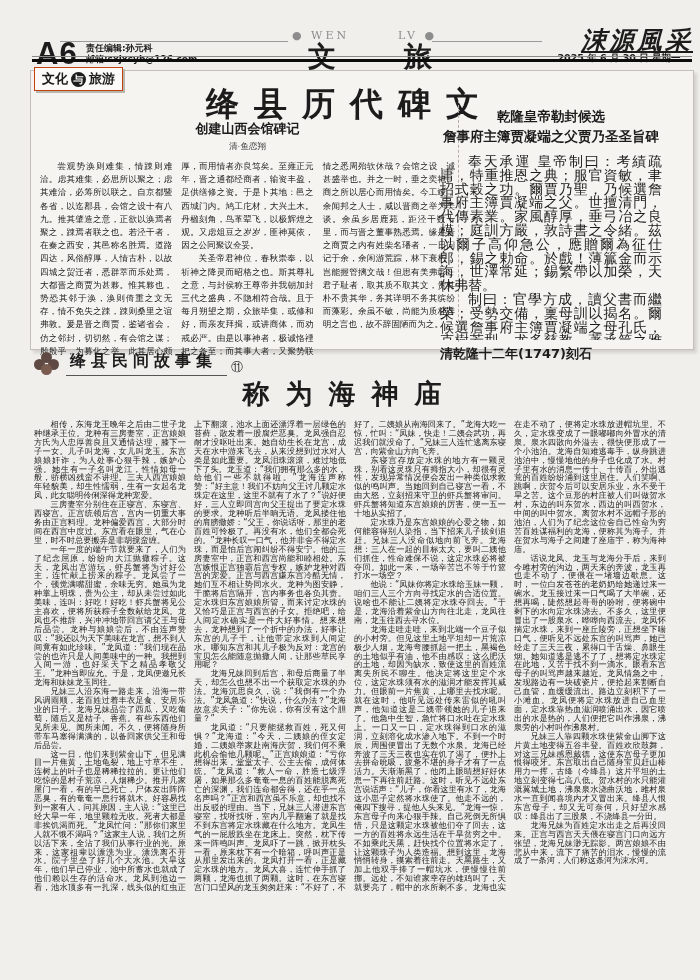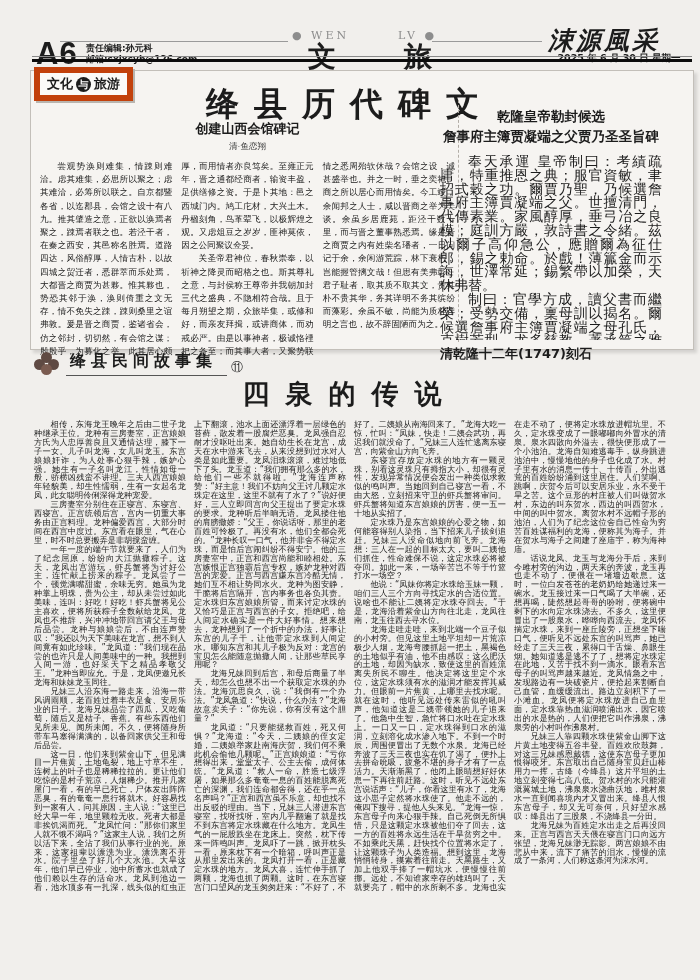--- a/index.html
+++ b/index.html
@@ -7,30 +7,30 @@
        font-family:"DejaVu Sans",sans-serif;color:#1c1c1c;}
   .page{position:relative;width:564px;height:980px;background:#f1efec;}
   .abs{position:absolute;}
   
   .pageno{left:36px;top:36px;font-size:31px;font-weight:900;letter-spacing:1px;
           font-family:"Liberation Sans","DejaVu Sans",sans-serif;}
   .edlines{left:86px;top:43px;font-size:9px;font-weight:bold;line-height:11px;}
   .enword{top:29px;font-size:11px;color:#8d8d8d;letter-spacing:3px;
           font-family:"DejaVu Serif",serif;}
   .bigzh{top:38px;font-size:28px;font-weight:bold;font-family:"DejaVu Serif","Liberation Serif",serif;}
-  .masthead{left:548px;top:24px;width:145px;text-align:left;font-size:25px;font-weight:bold;
-            font-style:italic;letter-spacing:3px;font-family:"DejaVu Serif","Liberation Serif",serif;}
+  .masthead{left:548px;top:24px;width:145px;text-align:right;font-size:25px;font-weight:bold;
+            font-style:italic;letter-spacing:3px;font-family:"DejaVu Serif","Liberation Serif",serif;text-decoration:underline;}
   .dateline{left:545px;top:52px;width:148px;text-align:center;font-size:9.5px;font-weight:bold;}
   .hair{height:1px;background:#9a9a9a;top:41px;}
   .thin-rule{left:32px;top:56px;width:660px;height:1px;background:#8a8a8a;}
   .thick-rule{left:32px;top:59px;width:660px;height:3px;background:#0c0c0c;}
   
   .cbox{left:30px;top:70px;width:662px;height:278px;background:#f6f4f1;
         border:1px solid #c3bfb9;box-shadow:3px 3px 3px rgba(0,0,0,0.12);}
-  .clabel{left:34px;top:67px;background:#fbfaf8;border:6px solid #c2410c;
+  .clabel{left:34px;top:67px;background:#fbfaf8;border:1px solid #c2410c;
           box-shadow:2px 2px 0 #b9b5af;padding:2px 7px;font-size:13px;font-weight:bold;
           font-family:"DejaVu Serif",serif;display:flex;align-items:center;gap:3px;}
   .yu-circle{display:inline-block;width:15px;height:15px;line-height:15px;border-radius:50%;
              background:#1d1d1d;color:#fff;font-size:10px;text-align:center;font-weight:bold;}
   .headline{left:0;top:82px;width:700px;text-align:center;font-size:33px;font-weight:bold;
             letter-spacing:15px;font-family:"DejaVu Serif","Liberation Serif",serif;}
   .art-left{left:40px;top:120px;width:415px;}
   .art-title{text-align:center;font-size:13px;font-weight:bold;}
   .art-byline{text-align:center;font-size:8.5px;color:#3a3a3a;margin-top:3px;
               font-family:Liberation Serif, serif;}
@@ -113,18 +113,18 @@
   <div class="abs folk-head">
     <span class="flower">
         <i></i>
         <i></i>
         <i></i>
         <i></i>
       </span>
     <span class="series">绛县民间故事集</span>
     <span class="badge">⑪</span>
   </div>
-  <div class="abs story-title">四泉的传说</div>
+  <div class="abs story-title">称为海神庙</div>
   <div class="abs story-body">
     <div class="flow"><p class="para">相传，东海龙王晚年之后由二世子龙种继承王位。龙种有三房妻室，正宫娘娘方氏为人忠厚善良且又通情达理，膝下一子一女。儿子叫龙海，女儿叫龙玉。东宫娘娘奸诈，为人处事心狠手辣，嫉妒心强。她生有一子名叫龙江，性情如母一般，骄横凶残蛮不讲理。三夫人西宫娘娘年轻貌美，却生性懦弱，生有一女起名龙凤，此女聪明伶俐深得龙种宠爱。</p><p class="para">三房妻室分别住在正寝宫、东寝宫、西寝宫。正宫统领后宫，宫内一切重大事务由正宫料理。龙种偏爱西宫，大部分时间在西宫中度过。东宫看在眼里，气在心里，时不时总要搬弄是非胡搅蛮缠。</p><p class="para">一年一度的端午节就要来了，人们为了纪念屈原，纷纷向大江抛撒粽子。这天，龙凤出宫游玩，虾兵蟹将为讨好公主，连忙献上捞来的粽子。龙凤尝了一个，顿觉满嘴甜蜜，余味无穷。她虽为龙种掌上明珠，贵为公主，却从未尝过如此美味，连叫：好吃！好吃！虾兵蟹将见公主喜欢，便将所获粽子全数献给龙凤。龙凤也不推辞，兴冲冲地带回宫请父王与母后品尝。龙种与娘娘尝后，不由连声赞叹：“我还以为天下美味在龙宫，想不到人间竟有如此珍味。”龙凤道：“我们现在品尝的也许只是人间美味中的一种。我想到人间一游，也好采天下之精品孝敬父王。”龙种当即应允。于是，龙凤便邀兄长龙海和妹妹龙玉同往。</p><p class="para">兄妹三人沿东海一路走来，沿海一带风调雨顺，老百姓过着丰衣足食、安居乐业的日子。龙海兄妹品尝了西瓜，又吃葡萄，随后又是桔子、香蕉。有些东西他们见所未见、闻所未闻。不久，便将随身所带车马塞得满满的，以备回家供父王和母后品尝。</p><p class="para">这一日，他们来到紫金山下，但见满目一片焦黄，土地龟裂，地上寸草不生，连树上的叶子也是稀稀拉拉的。更让他们吃惊的是村子荒凉，人烟稀少。推开几家屋门一看，有的早已死亡，尸体发出阵阵恶臭，有的奄奄一息行将就木。好容易找到一家有人，问其原因，主人说：“这里已经大旱一年，地里颗粒无收。死者大都是非挨饥渴而死。”龙凤忙问：“那你们家里人就不饿不渴吗？”这家主人说，我们之所以活下来，全沾了我们从事行业的光。原来，这家祖辈以漂洗为业。漂洗离不开水。院子里垒了好几个大水池。大旱这年，他们早已停业，池中所蓄水也就成了他们赖以生存的活命水。龙凤到池边一看，池水顶多有一扎深，线头似的红虫正上下翻滚，池水上面还漂浮着一层绿色的苔藓，散发着一股腐烂恶臭。龙凤强自忍耐才没呕吐出来。她自幼生长在龙宫，成天在水中游来飞去，从来没想到过水对人类是如此重要。龙凤泪珠滚滚，难过地低下了头。龙玉道：“我们拥有那么多的水，给他们一些不就得啦。”龙海连声称赞：“好主意！我们不妨向父王讨几颗定水珠定在这里，这里不就有了水了？”说好便好，三人立即回宫向父王提出了要定水珠的要求。龙种听后半晌无语。龙凤搂住他的肩膀撒娇：“父王，你说话呀，那里的老百姓可怜极了。再没有水，他们全都会死的。”龙种长叹一口气，他并非舍不得定水珠，而是怕后宫闹纠纷不得安宁。他的三房妻室中，正宫和西宫尚能和睦相处。东宫嫉恨正宫独霸后宫专权，嫉妒龙种对西宫的宠爱。正宫与西宫嫌东宫冷酷无情，她们互不相让势同水火。龙种为图安静，干脆将后宫隔开，宫内事务也各负其责。定水珠归东宫娘娘所管，而来讨定水珠的又恰巧是正宫与西宫的子女。拒绝吧，给人间定水确实是一件大好事情。想来想去，龙种想到了一个折中的办法，好事让东宫的儿子干，让他带定水珠到人间定水。哪知东宫和其儿子极为反对：龙宫的宝贝怎么能随意抛撒人间，让那些草民享用呢？</p><p class="para">龙海兄妹回到后宫，和母后商量了半天，却怎么也想不出一个获取定水珠的办法。龙海沉思良久，说：“我倒有一个办法。”龙凤急道：“快说，什么办法？”龙海故意卖关子：“你先说，你有没有这个胆量？”</p><p class="para">龙凤道：“只要能拯救百姓，死又何惧？”龙海道：“今天，二姨娘的侄女定婚，二姨娘举家赴南海庆贺，我们何不乘此机会偷他几颗呢。”正宫娘娘道：“亏你想得出来，堂堂太子、公主去偷，成何体统。”龙凤道：“救人一命，胜造七级浮屠，如果那么多奄奄一息的百姓能脱离死亡的深渊，我们连命都舍得，还在乎一点名声吗？”正宫和西宫虽不乐意，却也找不出反驳的理由。当下，兄妹三人潜进东宫寝室，找呀找呀，室内几乎翻遍了就是找不到东宫将定水珠藏在什么地方。龙凤生气的一屁股跌坐在龙床上。突然，枕下传来一阵鸣叫声。龙凤吓了一跳，掀开枕头一看，原来枕下有一个暗箱，呼叫声正是从那里发出来的。龙凤打开一看，正是藏定水珠的地方。龙凤大喜，连忙伸手抓了两颗，龙海也抓了两颗。这时，在东宫寝宫门口望风的龙玉匆匆赶来：“不好了，不好了。二姨娘从南海回来了。”龙海大吃一惊，忙叫：“凤妹，快走！二姨会武功，再迟我们就没命了。”兄妹三人连忙逃离东寝宫，向紫金山方向飞奔。</p><p class="para">东寝宫存放定水珠的地方有一颗灵珠，别看这灵珠只有拇指大小，却很有灵性，发现异常情况便会发出一种类似求救似的鸣叫声。当她回到自己寝宫一看，不由大怒，立刻招来守卫的虾兵蟹将审问。虾兵蟹将知道东宫娘娘的厉害，便一五一十地从实招了。</p><p class="para">定水珠乃是东宫娘娘的心爱之物，如何能容得别人染指，当下招来儿子拔剑追赶。兄妹三人没命似地向前飞奔。龙海想：三人在一起的目标太大，要叫二姨他们抓住，性命难保不说，这定水珠必将被夺回。如此一来，一场辛苦岂不等于竹篮打水一场空？</p><p class="para">他说：“凤妹你将定水珠给玉妹一颗，咱们三人三个方向寻找定水的合适位置。说啥也不能让二姨将定水珠夺回去。”于是，龙海沿着紫金山方向往北走，龙凤往南，龙玉往西去寻水位。</p><p class="para">龙海走哇走哇，来到北端一个豆子似的小村旁。但见这里土地平坦却一片荒凉极少人烟，龙海弯腰抓起一把土，黑褐色的土地似乎有油，他不由感叹：这么肥沃的土地，却因为缺水，致使这里的百姓流离失所民不聊生。他决定将这里定个水位，这定水珠须有水的滋润才能发挥其威力。但眼前一片焦黄，上哪里去找水呢。就在这时，他听见远处传来雷似的吼叫声，他知道这是二姨带领她的儿子追来了。他急中生智，急忙将口水吐在定水珠上。一口又一口，定水珠得到口水的滋润，立刻溶化成水渗入地下。不到一个时辰，周围便冒出了无数个水泉。龙海已经奔波了三天三夜也实在饥了渴了，便扑上去拼命吮吸，疲惫不堪的身子才有了一点活力。天渐渐黑了，他闭上眼睛想好好休息一下再往前赶路。这时，听见不远处东宫说话声：“儿子，你看这里有水了，龙海这小崽子定然将水珠使了。他走不远的，俺四下搜寻，提他人头来见。”龙海一惊，东宫母子向来心狠手辣。自己死倒无所惧惜，只是这颗定水珠被他们夺了回去，这一方的百姓将永远生活在干旱贫穷之中。不如乘此天黑，赶快找个位置将水定了，让这颗珠子为人类造福。想到这里，龙海悄悄转身，摸索着往前走。天黑路生，又加上他双手捧了一帽坑水，便慢慢往前挪。远处，不知谁家幸存的雄鸡叫了，天就要亮了，帽中的水所剩不多。龙海也实在走不动了，便将定水珠放进帽坑里。不久，定水珠变成了一眼嘟嘟向外冒水的清泉。泉水四散向外溢去，很快便形成了一个小池泊。龙海自知难逃毒手，纵身跳进池泊中，慢慢地他的身子也化成了水。村子里有水的消息一传十、十传百，外出逃荒的百姓纷纷涌到这里居住。人们笑啊、跳啊，庆贺今后可以安居乐业，永不受干旱之苦。这个豆形的村庄被人们叫做贺水村，东边的叫东贺水，西边的叫西贺水，中间的叫中贺水。离贺水村不远帽子形的池泊，人们为了纪念这位舍自己性命为穷苦百姓谋福利的龙海，便称其为海子。并在贺水与海子之间建了座庙宇，称为海神庙。</p><p class="para">话说龙凤、龙玉与龙海分手后，来到今雎村旁的沟边，两天来的奔波，龙玉再也走不动了，便偎在一堵墙边歇息。这时，一位白发苍苍的老奶奶给她递过来一碗水。龙玉接过来一口气喝了大半碗，还想再喝，陡然想起哥哥的吩咐，便将碗中剩下的水向定水珠浇去。不多久，这里便冒出了一股泉水，哗哗向西流去。龙凤怀揣定水珠，来到一座丘陵旁，正想坐下喘口气，便听见不远处东宫的叫骂声，她已经走了三天三夜，累得口干舌燥、鼻眼生烟。她知道逃是逃不了了，想将定水珠定在此地，又苦于找不到一滴水。眼看东宫母子的叫骂声越来越近。龙凤情急之中，发现路边有一块破瓷片，便拾起来割断自己血管，血缓缓流出。路边立刻积下了一小滩血。龙凤便将定水珠放进自己血里面，定水珠靠热血滋润喷涌出水，因它喷出的水是热的，人们便把它叫作沸泉，沸泉旁的小村叫作沸泉村。</p><p class="para">兄妹三人靠四颗水珠使紫金山脚下这片黄土地变得五谷丰登。百姓欢欣鼓舞，对这三兄妹感恩戴德，这使东宫母子更加恨得咬牙。东宫取出自己随身宝贝赶山棒用力一挥，古绛（今绛县）这片平坦的土地立刻变得七高八低。贺水村的水只能灌溉翼城土地，沸泉泉水浇曲沃地，雎村泉水一直到闻喜境内才又冒出来。绛县人恨东宫母子，却又无可奈何，只好望水感叹：绛县出了三股泉，不浇绛县一分田。</p><p class="para">龙海兄妹为百姓定水出走之后再没回来。正宫与西宫天天偎在寝宫门口向远方张望，龙海兄妹渺无踪影。两宫娘娘不由悲从中来，流下了痛苦的泪水，慢慢的流成了一条河，人们称这条河为涑水河。</p></div>
   </div>
 
 </div>
 
 </body></html>

